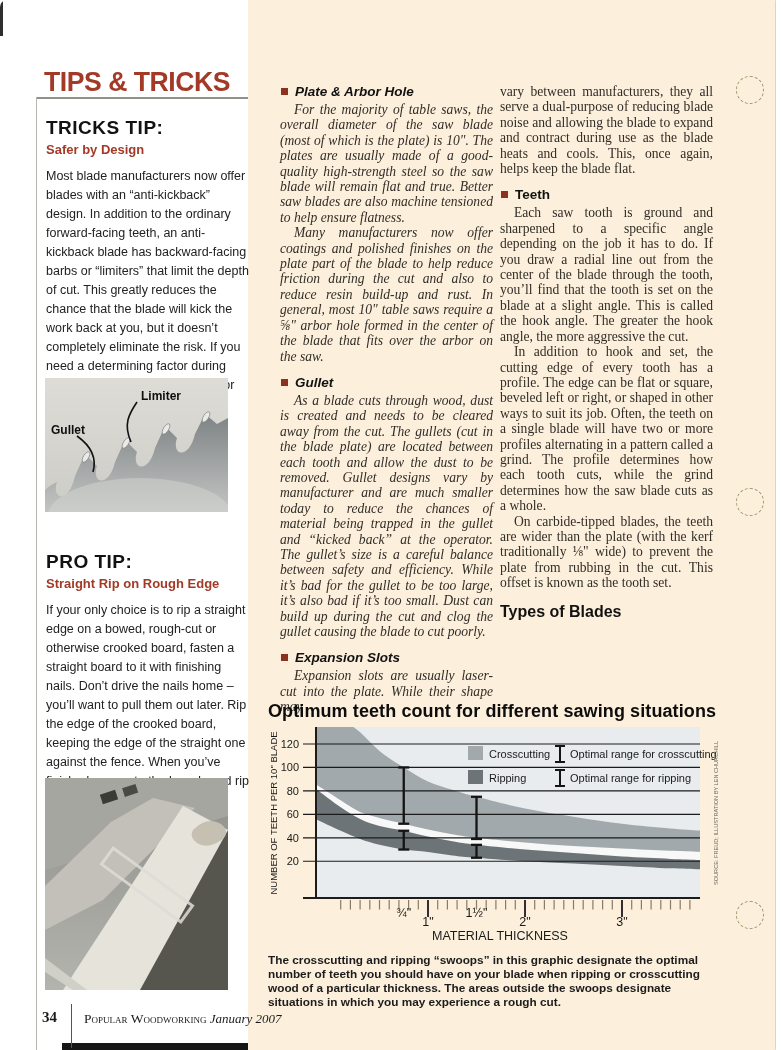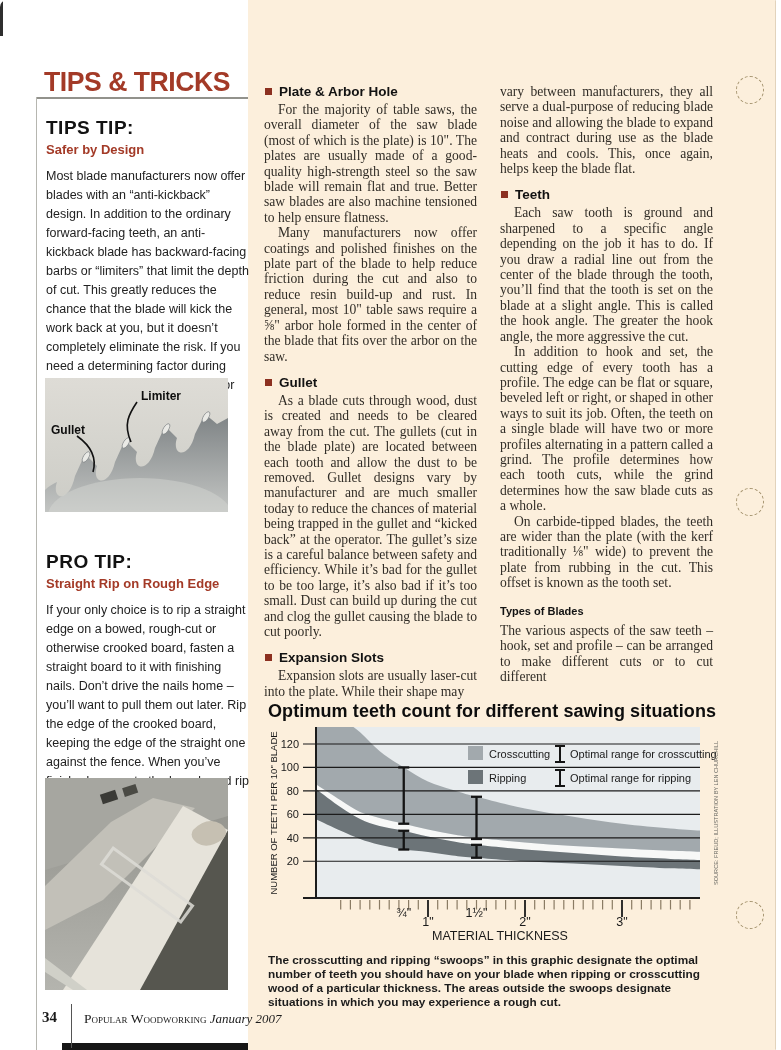--- a/index.html
+++ b/index.html
@@ -20,28 +20,28 @@
   .tip-body{position:absolute;left:46px;width:203px;font-size:12.5px;line-height:19px;color:#222222;}
   .photo{position:absolute;left:45px;}
   .footer{position:absolute;left:42px;top:1008px;font-family:"Liberation Serif",serif;color:#1a1a1a;}
   .footer .pnum{font-weight:bold;font-size:15px;}
   .footer-divider{position:absolute;left:71px;top:1004px;width:1px;height:44px;background:#555;}
   .footer-mag{position:absolute;left:84px;top:1011px;font-family:"Liberation Serif",serif;font-variant:small-caps;font-size:13.5px;color:#1a1a1a;}
   .footer-issue{font-style:italic;font-variant:normal;font-size:13px;}
 
   
   .col{position:absolute;top:84px;width:213px;font-family:"Liberation Serif",serif;font-size:13.6px;line-height:15.4px;color:#312d27;text-align:justify;}
-  #col1{left:264px;} #col2{left:500px;}
+  #col1{left:280px;font-style:italic;} #col2{left:500px;}
   .col p{margin:0;text-indent:14px;}
   .col p.noindent{text-indent:0;}
   .sec-head{display:flex;align-items:flex-start;margin:11px 0 3px 0;}
   .sec-head:first-child{margin-top:0;}
   .bullet{width:7px;height:7px;background:#8c3020;margin:4px 7px 0 1px;flex:none;}
   .sec-head .txt{font-family:"Liberation Sans",sans-serif;font-weight:bold;font-size:13.5px;color:#121212;line-height:15px;}
-  .h2{font-family:"Liberation Sans",sans-serif;font-weight:bold;font-size:11px;color:#121212;margin:13px 0 4px 0;text-align:left;}
+  .h2{font-family:"Liberation Sans",sans-serif;font-weight:bold;font-size:16px;color:#121212;margin:13px 0 4px 0;text-align:left;}
 
   
   .chart-title{position:absolute;left:268px;top:701px;font-weight:bold;font-size:18px;color:#0d0d0d;letter-spacing:.1px;}
   #chart-svg{position:absolute;left:260px;top:718px;}
   .chart-caption{position:absolute;left:268px;top:953px;width:458px;font-weight:bold;font-size:11.8px;line-height:14px;color:#1c1c1c;}
 </style>
 </head>
 <body>
 
 <div class="page">
@@ -50,21 +50,21 @@
   <div class="bottom-bar"></div>
   <div class="edge-strip"></div>
   <div class="punch" style="top:76px"></div>
   <div class="punch" style="top:488px"></div>
   <div class="punch" style="top:901px"></div>
 
   <div class="sb-title">TIPS &amp; TRICKS</div>
   <div class="sb-toprule"></div>
   <div class="sb-leftrule"></div>
 
-  <div class="tip-head" style="top:117px">TIPS TIP:</div>
+  <div class="tip-head" style="top:117px">TRICKS TIP:</div>
   <div class="tip-sub" style="top:142px">Safer by Design</div>
   <div class="tip-body" style="top:167px">Most blade manufacturers now offer blades with an “anti-kickback” design. In addition to the ordinary forward-facing teeth, an anti-kickback blade has backward-facing barbs or “limiters” that limit the depth of cut. This greatly reduces the chance that the blade will kick the work back at you, but it doesn’t completely eliminate the risk. If you need a determining factor during your next blade purchase, look for this safety feature.</div>
 
   <svg class="photo" style="top:378px" width="183" height="134" viewBox="0 0 183 134">
     <defs>
       <linearGradient id="bladeG" x1="0" y1="0" x2="0" y2="1">
         <stop offset="0" stop-color="#7e8385"></stop>
           <stop offset="1" stop-color="#c3c5c3"></stop>
       </linearGradient>
       <linearGradient id="bgG" x1="0" y1="0" x2="0" y2="1">
@@ -140,21 +140,20 @@
   <div class="col" id="col2">
       <p class="noindent">vary between manufacturers, they all serve a dual-purpose of reducing blade noise and allowing the blade to expand and contract during use as the blade heats and cools. This, once again, helps keep the blade flat.</p>
       <div class="sec-head">
         <span class="bullet"></span>
         <span class="txt">Teeth</span>
       </div>
       <p>Each saw tooth is ground and sharpened to a specific angle depending on the job it has to do. If you draw a radial line out from the center of the blade through the tooth, you’ll find that the tooth is set on the blade at a slight angle. This is called the hook angle. The greater the hook angle, the more aggressive the cut.</p>
       <p>In addition to hook and set, the cutting edge of every tooth has a profile. The edge can be flat or square, beveled left or right, or shaped in other ways to suit its job. Often, the teeth on a single blade will have two or more profiles alternating in a pattern called a grind. The profile determines how each tooth cuts, while the grind determines how the saw blade cuts as a whole.</p>
       <p>On carbide-tipped blades, the teeth are wider than the plate (with the kerf traditionally ⅛" wide) to prevent the plate from rubbing in the cut. This offset is known as the tooth set.</p>
       <div class="h2">Types of Blades</div>
-      <p class="noindent">The various aspects of the saw teeth – hook, set and profile – can be arranged to make different cuts or to cut different</p>
     </div>
 
   <div class="chart-title">Optimum teeth count for different sawing situations</div>
   <svg id="chart-svg" width="470" height="232" viewBox="0 0 470 232">
       <rect x="56" y="9" width="384" height="171" fill="#e8ecee"></rect>
       <clipPath id="panelClip">
         <rect x="56" y="9" width="384" height="171"></rect>
       </clipPath>
       <g clip-path="url(#panelClip)">
         <path d="M55.5 65.9 C59.7 68.6 73.3 77.6 80.7 82.3 C88.1 87 93.6 91.1 100.1 94 C106.6 96.9 112.2 97.9 119.5 99.9 C126.8 101.8 135.7 103.8 143.8 105.7 C151.8 107.7 159.9 109.8 168 111.6 C176.1 113.4 184.2 114.9 192.3 116.3 C200.3 117.7 204.4 118.4 216.5 119.8 C228.6 121.2 248.8 123.1 265 124.5 C281.2 125.9 297.3 127 313.5 128 C329.7 129 345.8 129.6 362 130.4 C378.2 131.1 396.8 132.1 410.5 132.7 C424.2 133.3 438.8 133.7 444.4 133.9 L444.4 142.1 C438.8 141.9 424.2 141.5 410.5 140.9 C396.8 140.3 378.2 139.5 362 138.6 C345.8 137.6 329.7 136.2 313.5 135 C297.3 133.9 281.2 132.9 265 131.5 C248.8 130.2 228.6 128.2 216.5 126.8 C204.4 125.5 200.3 124.7 192.3 123.3 C184.2 121.9 176.1 120.4 168 118.6 C159.9 116.9 151.8 114.5 143.8 112.8 C135.7 111 126.8 110 119.5 108.1 C112.2 106.1 106.6 104.2 100.1 101 C93.6 97.9 88.1 94.4 80.7 89.3 C73.3 84.2 59.7 73.7 55.5 70.6 Z" fill="#f7f8f7"></path>

